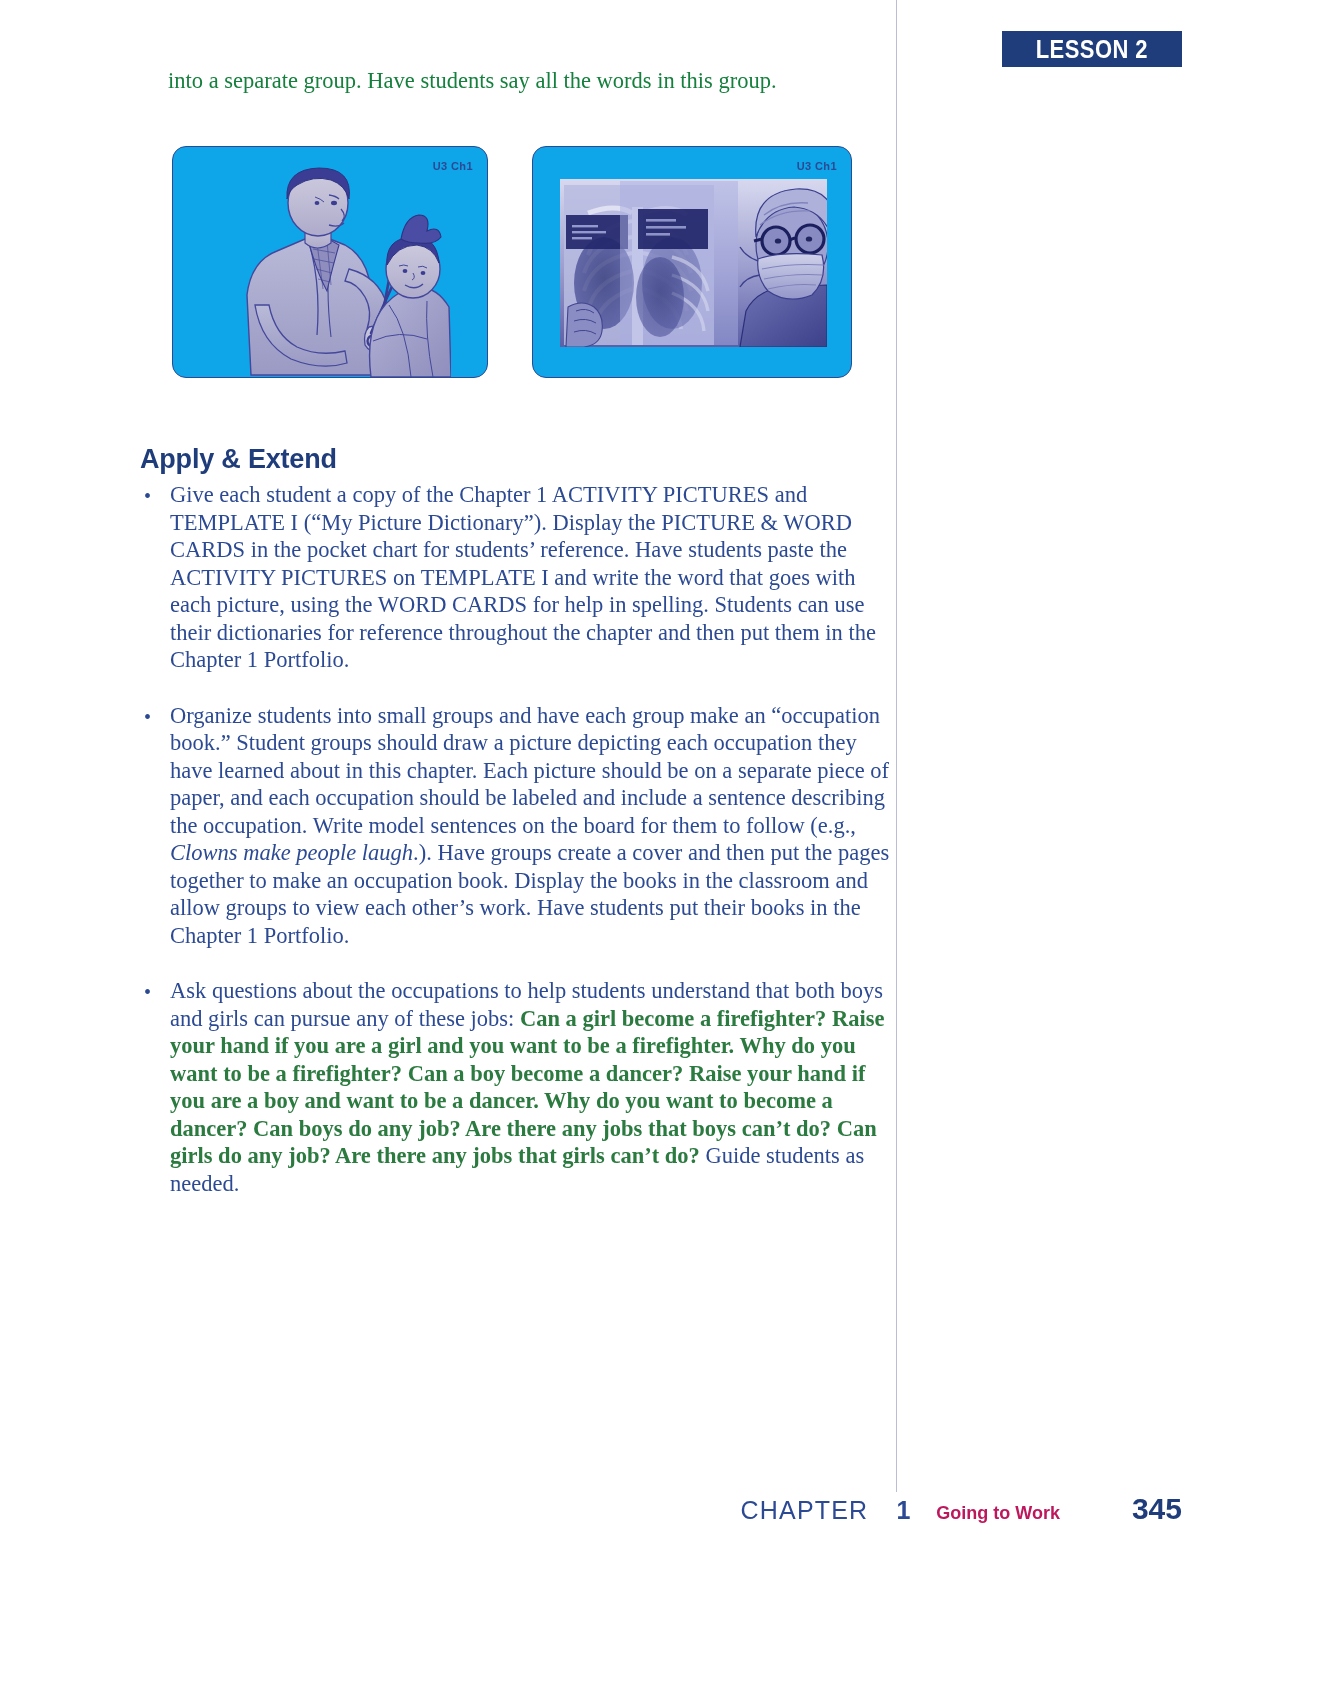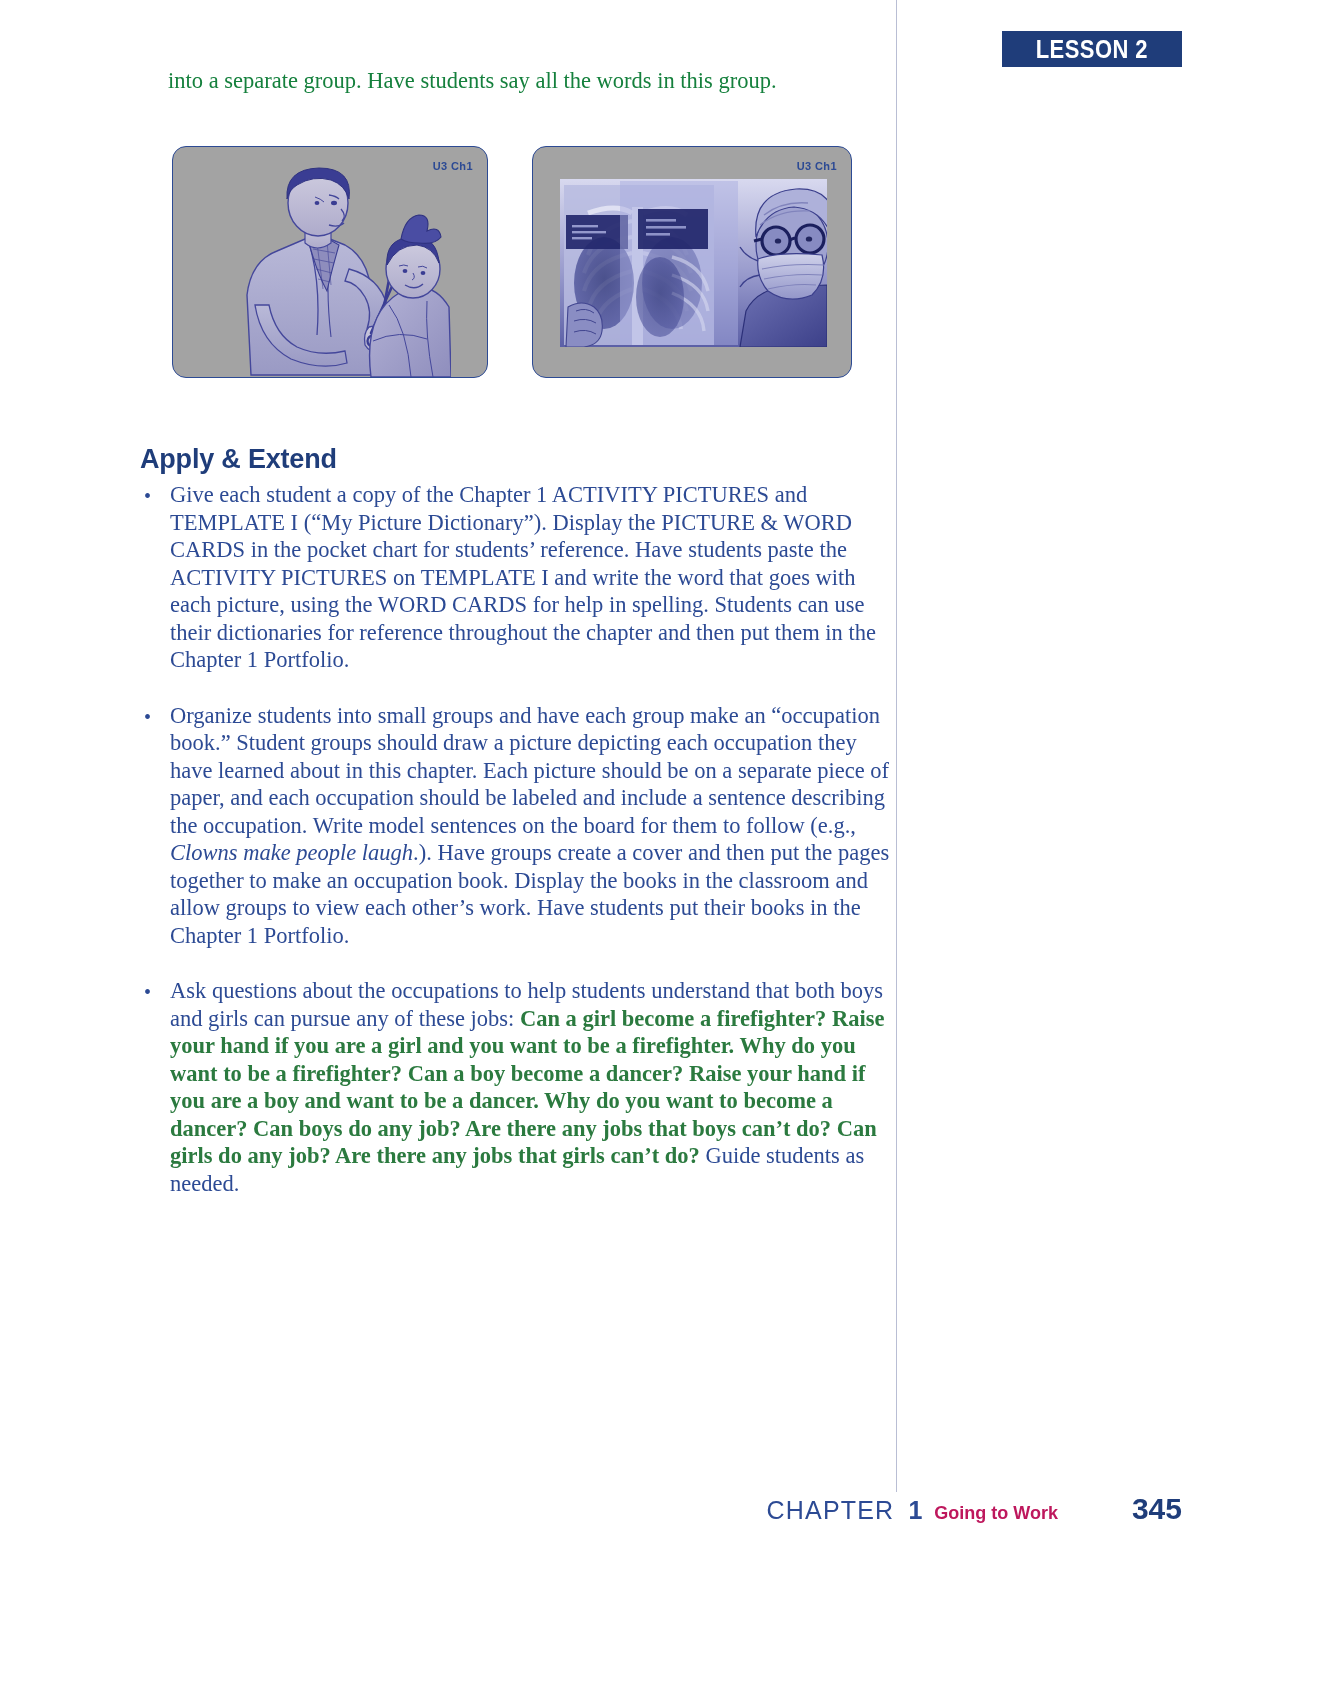--- a/index.html
+++ b/index.html
@@ -69,21 +69,21 @@
     position: absolute;
     left: 172px;
     top: 146px;
     display: flex;
     gap: 44px;
   }
   .pic-card {
     position: relative;
     border: 1.6px solid #2c4a94;
     border-radius: 14px;
-    background: #a3a3a3;
+    background: #0ea5e9;
     box-sizing: border-box;
   }
   .pic-card.card-a { width: 316px; height: 232px; }
   .pic-card.card-b { width: 320px; height: 232px; }
   .card-label {
     position: absolute;
     top: 13px;
     right: 14px;
     font-family: "Liberation Sans", sans-serif;
     font-size: 11px;
@@ -165,21 +165,21 @@
     top: 1492px;
     width: 1322px;
     height: 60px;
   }
   .footer-inner {
     position: absolute;
     right: 140px;
     top: 0;
     display: flex;
     align-items: baseline;
-    gap: 14px;
+    gap: 28px;
   }
   .footer-chapter-word {
     font-family: "Liberation Sans", sans-serif;
     font-size: 25px;
     color: #2c4a94;
     letter-spacing: 1.2px;
   }
   .footer-chapter-num {
     font-family: "Liberation Sans", sans-serif;
     font-size: 25px;
@@ -191,21 +191,21 @@
     font-size: 18px;
     font-weight: bold;
     color: #be185d;
     margin-left: -2px;
   }
   .footer-page {
     font-family: "Liberation Sans", sans-serif;
     font-size: 30px;
     font-weight: bold;
     color: #1f3d7a;
-    margin-left: 60px;
+    margin-left: 44px;
   }
 </style>
 </head>
 <body>
 
 <div class="lesson-banner">
   <span class="lesson-banner-label">LESSON 2</span>
 </div>
 
 <div class="margin-rule"></div>

